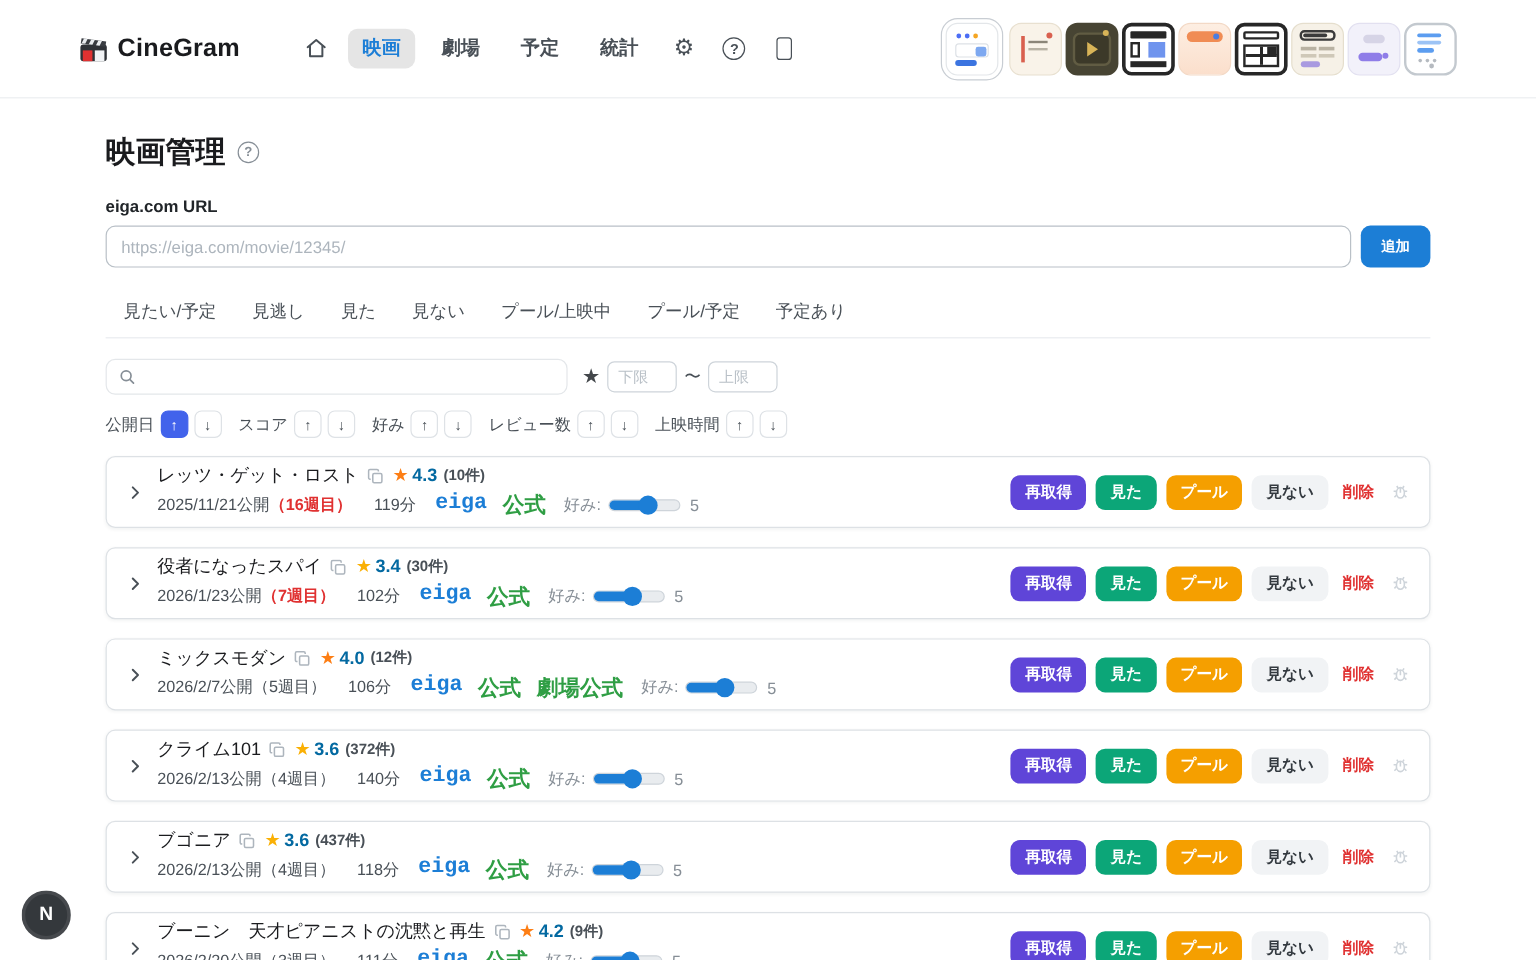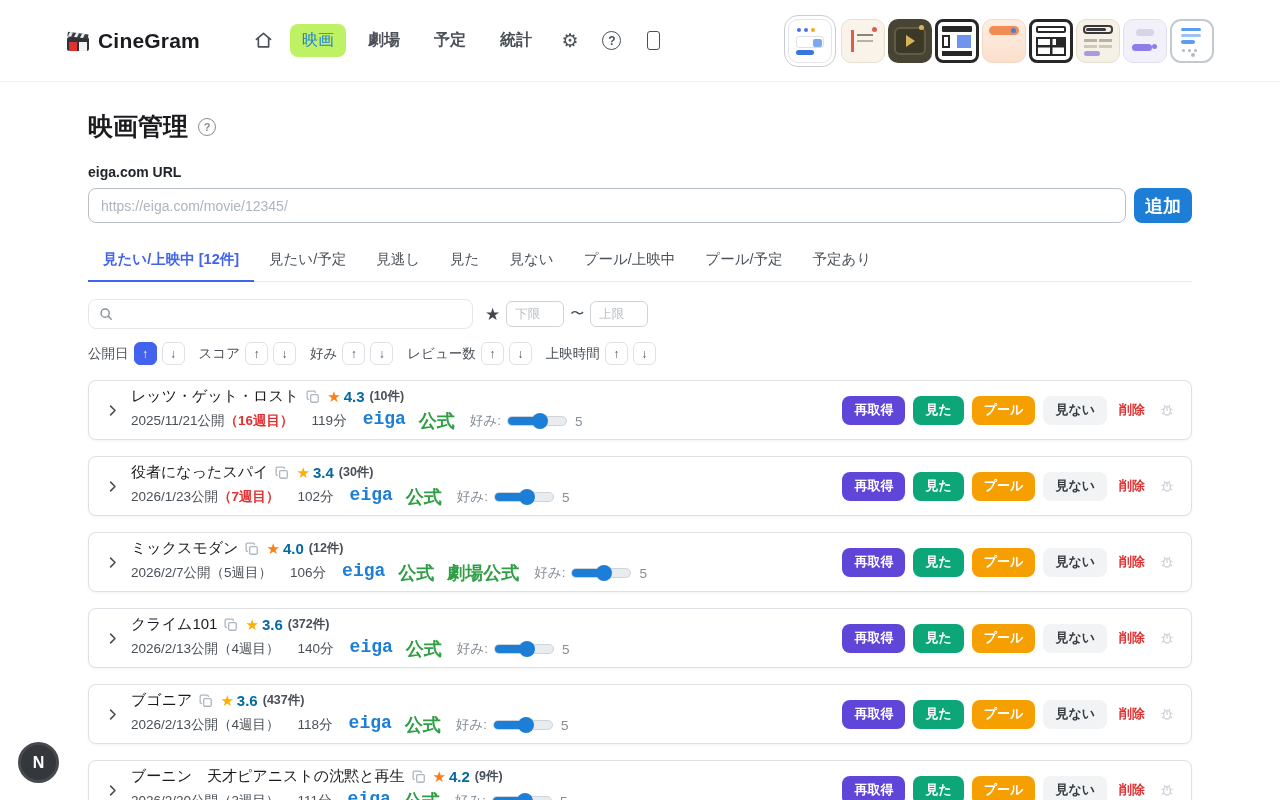--- a/index.html
+++ b/index.html
@@ -7,21 +7,21 @@
     font-family:"Liberation Sans","DejaVu Sans",sans-serif; color:#212529; }
 
   
   .header { height:82px; display:flex; align-items:center; padding:0 66px; border-bottom:1px solid #eceef0; }
   .brand { display:flex; align-items:center; gap:8px; margin-right:48px; }
   .brand-name { font-size:21px; font-weight:800; color:#1a1b1e; letter-spacing:.2px; }
   .nav { display:flex; align-items:center; gap:10px; }
   .nav-icon-btn { background:none; border:none; cursor:pointer; color:#495057; display:flex; align-items:center; justify-content:center; width:32px; height:32px; }
   .nav-item { background:none; border:none; cursor:pointer; font-size:16px; font-weight:600; color:#495057; padding:6px 12px; border-radius:8px;
     font-family:inherit; }
-  .nav-item.active { background:#bef264; color:#1c7ed6; font-weight:400;text-align:right; }
+  .nav-item.active { background:#e5e5e5; color:#1c7ed6; font-weight:700;text-align:right; }
   .gear-glyph { font-size:19px; line-height:1; }
   .help-circle { width:19px; height:19px; border:1.6px solid #495057; border-radius:50%; font-size:12px; font-weight:700; display:flex; align-items:center; justify-content:center; }
   .phone-shape { width:13px; height:19px; border:1.8px solid #495057; border-radius:3px; }
 
   
   .app-icons { margin-left:auto; display:flex; align-items:center; gap:3px; }
   .appicon { width:44px; height:44px; border-radius:10px; position:relative; cursor:pointer; flex:none; overflow:hidden; }
   .appicon i { position:absolute; display:block; }
   .ai-ring { padding:3px; border:1.5px solid #c8cdd3; border-radius:14px; margin-right:2px; }
   .ai1 { background:#fff; border:1px solid #e3e6e9; }
@@ -70,21 +70,21 @@
 
   
   .main { padding:28px 88px 0; }
   .page-title-row { display:flex; align-items:center; gap:10px; }
   .page-title { font-size:25px; font-weight:800; color:#1a1b1e; }
   .title-help { width:18px; height:18px; border:1.5px solid #868e96; color:#868e96; border-radius:50%; font-size:11px; font-weight:700; display:flex; align-items:center; justify-content:center; cursor:pointer; background:none; }
   .field-label { margin-top:21px; font-size:14px; font-weight:700; color:#212529; }
   .url-row { margin-top:8px; display:flex; gap:8px; }
   .url-input { flex:1; height:35px; border:1px solid #b9c0c7; border-radius:8px; padding:0 12px; font-size:14px; font-family:inherit; color:#212529; }
   .url-input::placeholder { color:#adb5bd; }
-  .add-btn { width:58px; height:35px; background:#1c7ed6; border:none; border-radius:8px; color:#fff; font-size:18px; font-weight:700; cursor:pointer; font-family:inherit; }
+  .add-btn { width:58px; height:35px; background:#1c7ed6; border:none; border-radius:8px; color:#fff; font-size:12px; font-weight:700; cursor:pointer; font-family:inherit; }
 
   .tabs { margin-top:17px; display:flex; border-bottom:1px solid #e9ecef; }
   .tab { background:none; border:none; cursor:pointer; font-size:14.5px; color:#495057; padding:10px 15px 11px; border-bottom:2.5px solid transparent; margin-bottom:-1px; font-family:inherit; white-space:nowrap; }
   .tab.active { color:#4263eb; font-weight:700; border-bottom-color:#4263eb; }
 
   .filter-row { margin-top:17px; display:flex; align-items:center; }
   .search-box { width:385px; height:30px; border:1px solid #e4e7ea; border-radius:8px; display:flex; align-items:center; padding:0 10px; gap:7px; background:#fff; }
   .search-box input { border:none; outline:none; flex:1; font-size:13.5px; font-family:inherit; color:#212529; }
   .search-box input::placeholder { color:#adb5bd; }
   .checks { display:flex; align-items:center; gap:14px; margin-left:12px; }
@@ -237,21 +237,20 @@
     <button class="title-help">?</button>
   </div>
 
   <div class="field-label">eiga.com URL</div>
   <div class="url-row">
     <input class="url-input" type="text" placeholder="https://eiga.com/movie/12345/" style="">
     <button class="add-btn">追加</button>
   </div>
 
   <div class="tabs" id="tabs">
-      <button class="tab active">見たい/上映中 [12件]</button>
       <button class="tab">見たい/予定</button>
       <button class="tab">見逃し</button>
       <button class="tab">見た</button>
       <button class="tab">見ない</button>
       <button class="tab">プール/上映中</button>
       <button class="tab">プール/予定</button>
       <button class="tab">予定あり</button>
     </div>
 
   <div class="filter-row">

